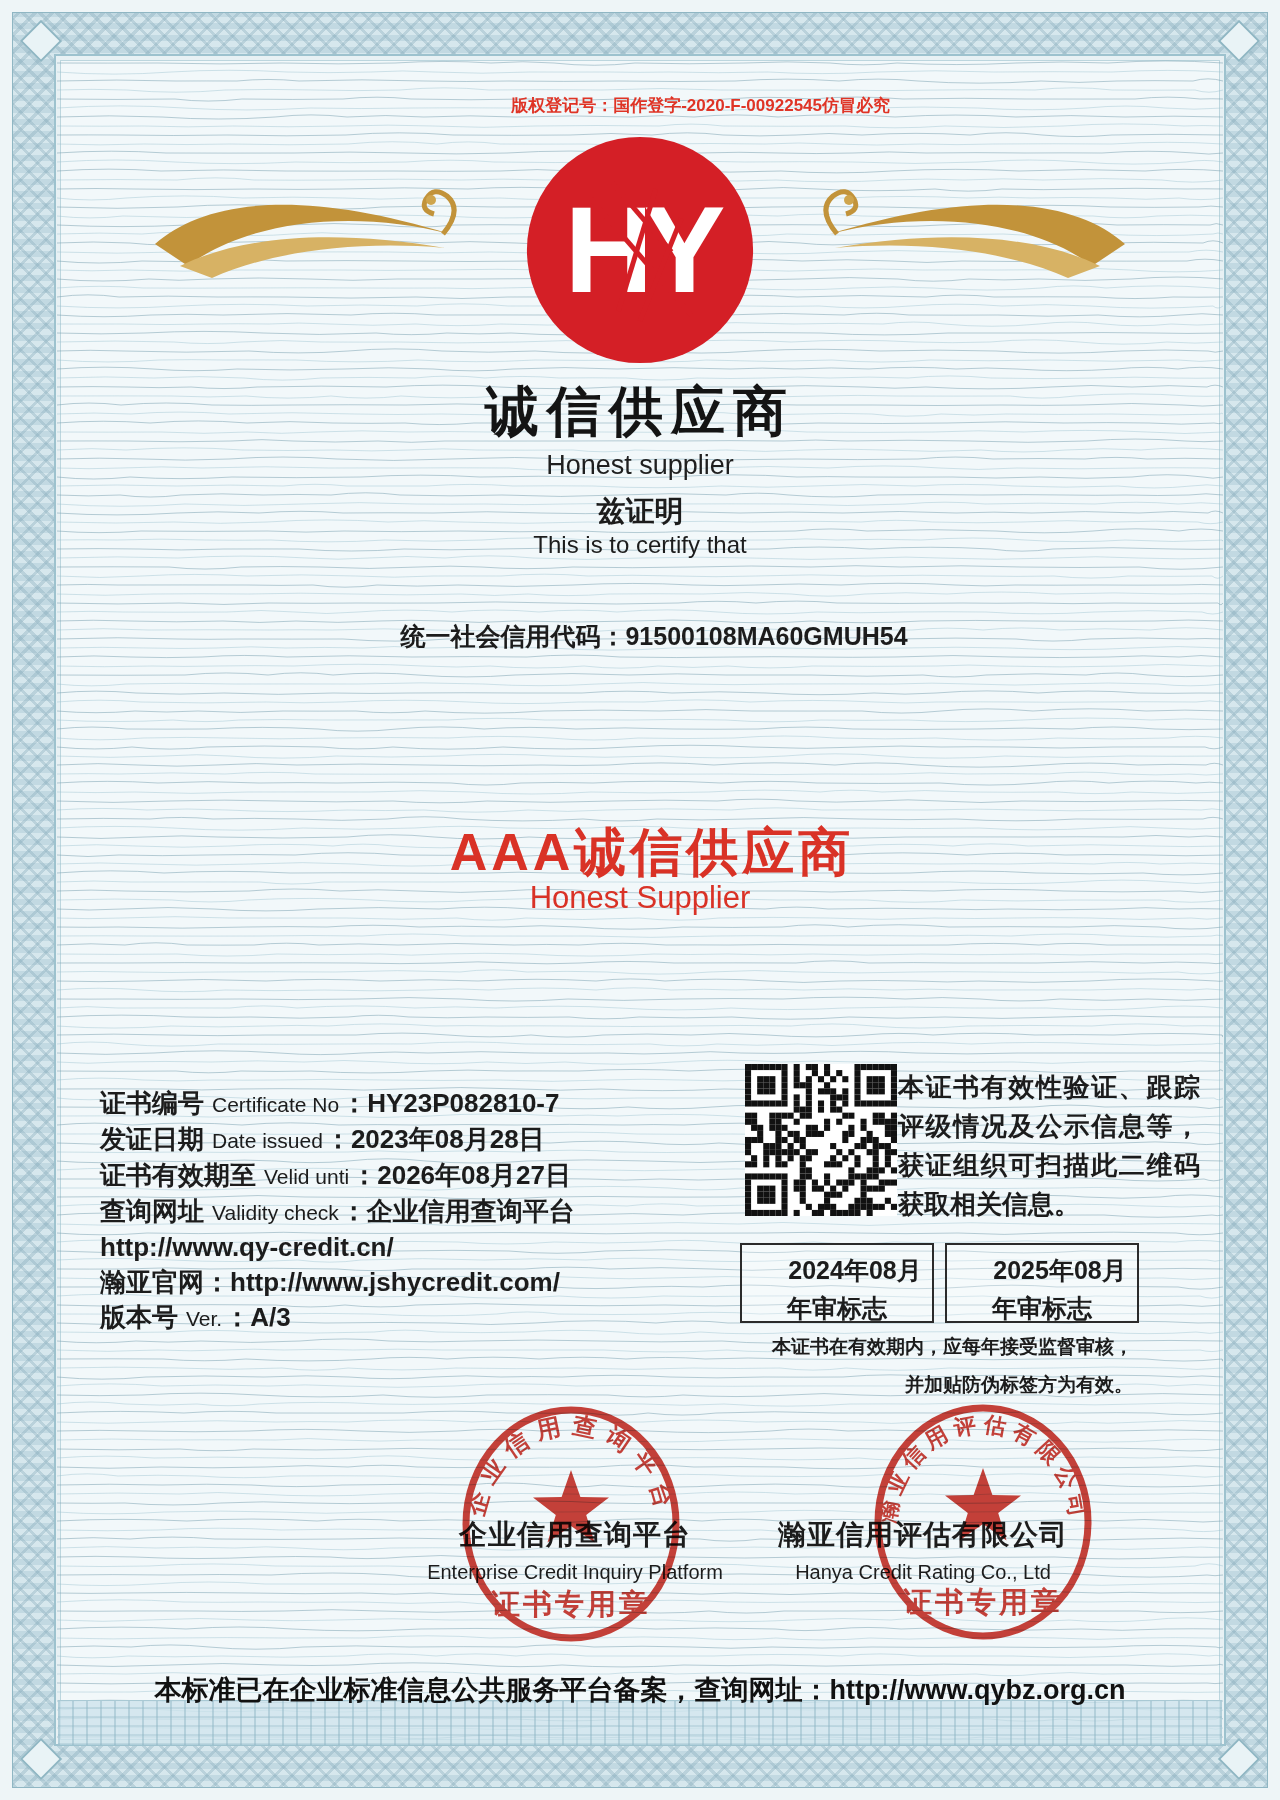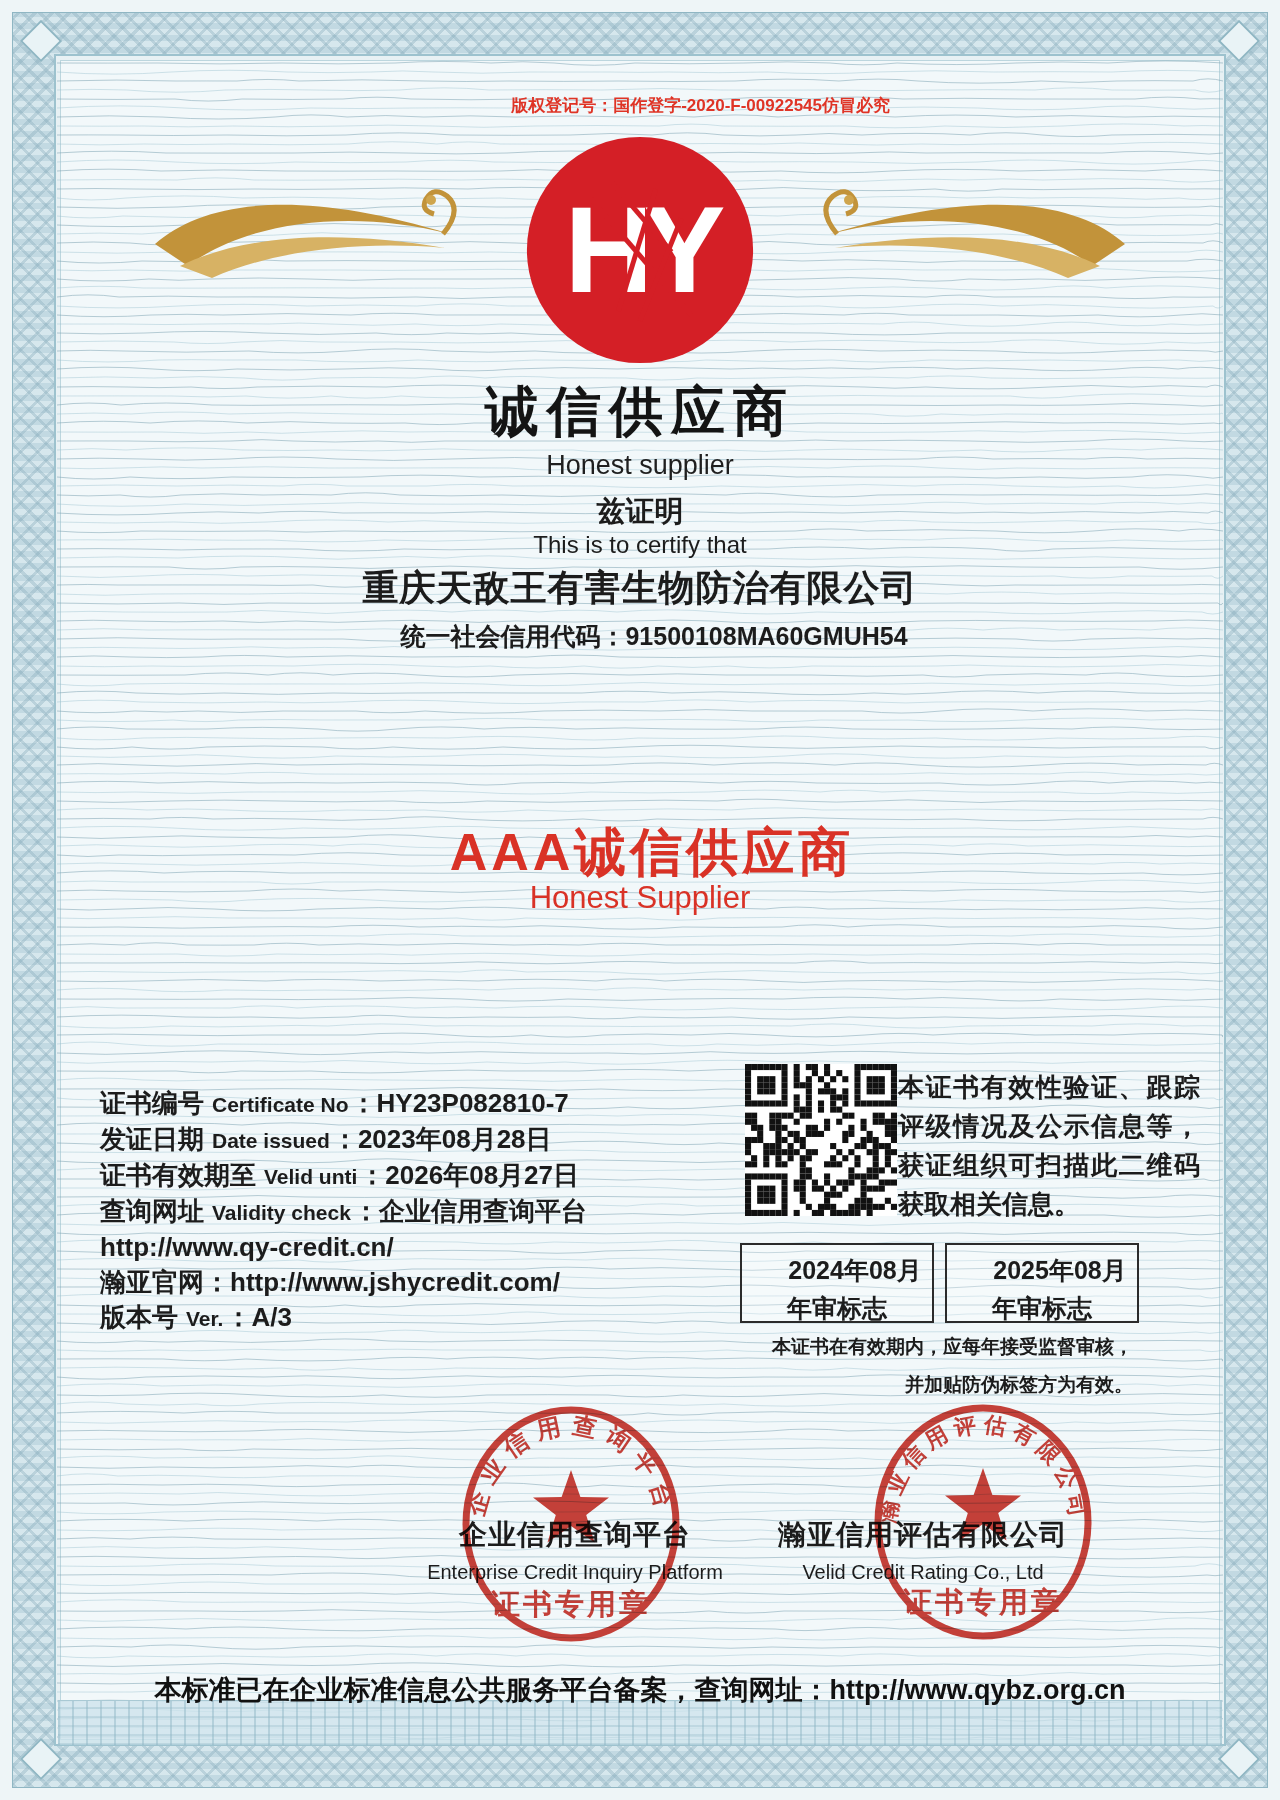--- a/index.html
+++ b/index.html
@@ -45,21 +45,21 @@
   .certify-en{top:531px;font-size:24px;}
   .company{top:564px;font-size:36px;font-weight:800;letter-spacing:1px;}
   .code-line{top:620px;font-size:25px;font-weight:600;margin-left:28px;}
   .addr-line{top:652px;font-size:25px;font-weight:600;}
 
   .award-cn{top:818px;font-size:52px;font-weight:700;letter-spacing:4px;color:#d93226;padding-left:24px;}
   .award-en{top:880px;font-size:31px;color:#d93226;}
 
   .details{left:100px;top:1086px;width:560px;}
   .drow{display:flex;align-items:baseline;line-height:35px;font-size:26px;font-weight:600;white-space:nowrap;}
-  .drow .en{font-size:21px;font-weight:700;margin:0 2px 0 8px;}
+  .drow .en{font-size:21px;font-weight:400;margin:0 2px 0 8px;}
   .drow span:empty{display:none;}
 
   .qr{left:745px;top:1064px;width:152px;height:152px;}
   .qr-note{left:898px;top:1068px;width:302px;font-size:26px;line-height:39px;font-weight:600;text-align:justify;}
 
   .annual-box{top:1243px;width:190px;height:76px;border:2px solid #2b2b2b;text-align:center;
     font-size:25px;font-weight:600;background:rgba(255,255,255,.25);}
   .annual-box .period{display:block;margin-top:9px;padding-left:36px;}
   .annual-box .mark{display:block;margin-top:5px;}
   .annual-box.b1{left:740px;}
@@ -304,21 +304,20 @@
       <line x1="136" y1="58" x2="98" y2="182"></line>
       <line x1="92" y1="52" x2="152" y2="122"></line>
       <line x1="162" y1="88" x2="120" y2="192"></line>
     </g>
   </svg>
 
   <div class="abs center title-cn">诚信供应商</div>
   <div class="abs center title-en">Honest supplier</div>
   <div class="abs center certify-cn">兹证明</div>
   <div class="abs center certify-en">This is to certify that</div>
-  <div class="abs center company">重庆天敌王有害生物防治有限公司</div>
   <div class="abs center code-line">统一社会信用代码：91500108MA60GMUH54</div>
 
   <div class="abs center award-cn">AAA诚信供应商</div>
   <div class="abs center award-en">Honest Supplier</div>
 
   <div class="abs details">
     <div class="drow">
       <span>证书编号</span>
         <span class="en">Certificate No</span>
         <span>：</span>
@@ -691,21 +690,21 @@
     <div>本证书在有效期内，应每年接受监督审核，</div>
     <div>并加贴防伪标签方为有效。</div>
   </div>
 
   <div class="abs issuer i1">
     <div class="cn">企业信用查询平台</div>
     <div class="en">Enterprise Credit Inquiry Platform</div>
   </div>
   <div class="abs issuer i2">
     <div class="cn">瀚亚信用评估有限公司</div>
-    <div class="en">Velid Credit Rating Co., Ltd</div>
+    <div class="en">Hanya Credit Rating Co., Ltd</div>
   </div>
 
   <svg class="abs stamp s1" viewBox="0 0 230 240">
     <defs>
         <path id="arcL" d="M 32,158 A 88,96 0 1 1 198,158" fill="none"></path>
       </defs>
     <ellipse cx="115" cy="120" rx="105" ry="114" fill="none" stroke="#c8281e" stroke-width="7"></ellipse>
     <text font-size="24" font-weight="700" fill="#c8281e" letter-spacing="9">
       <textPath href="#arcL" startOffset="50%" text-anchor="middle">企业信用查询平台</textPath>
     </text>

